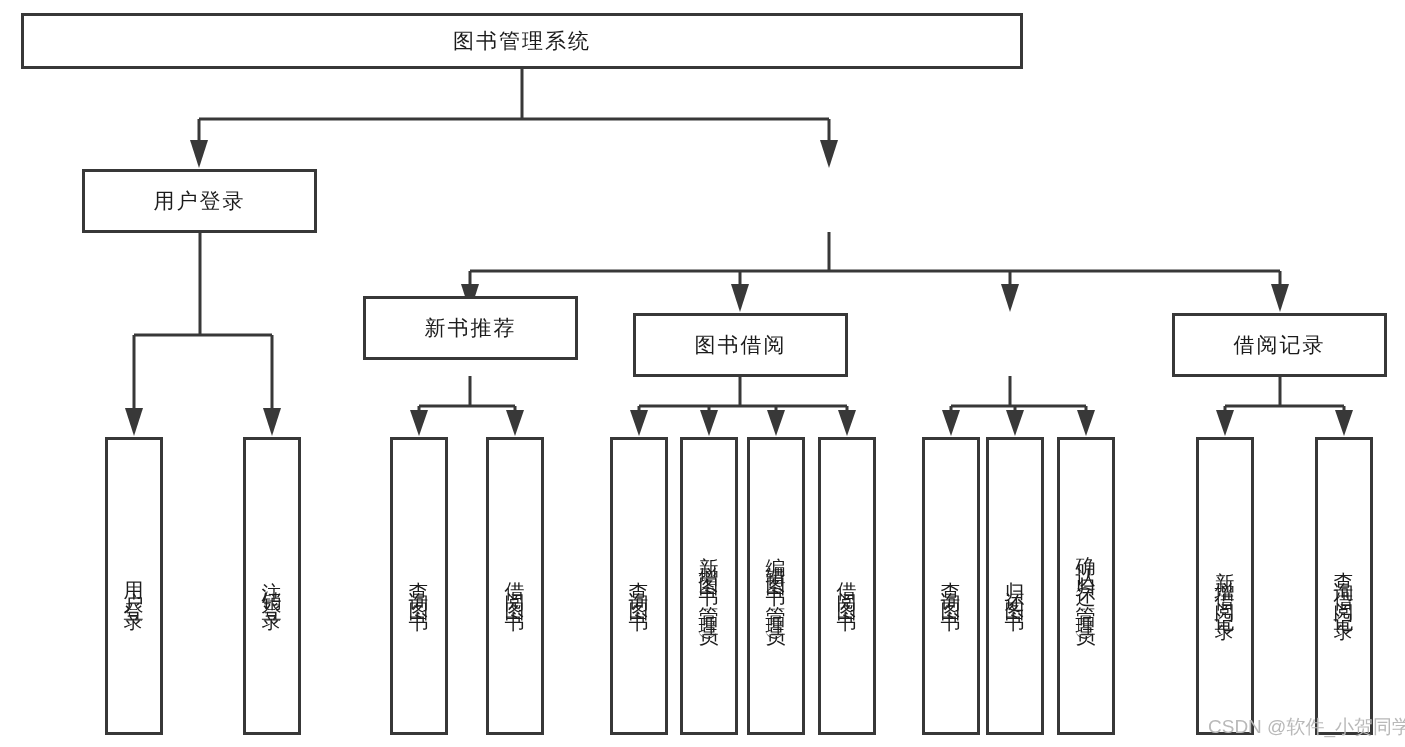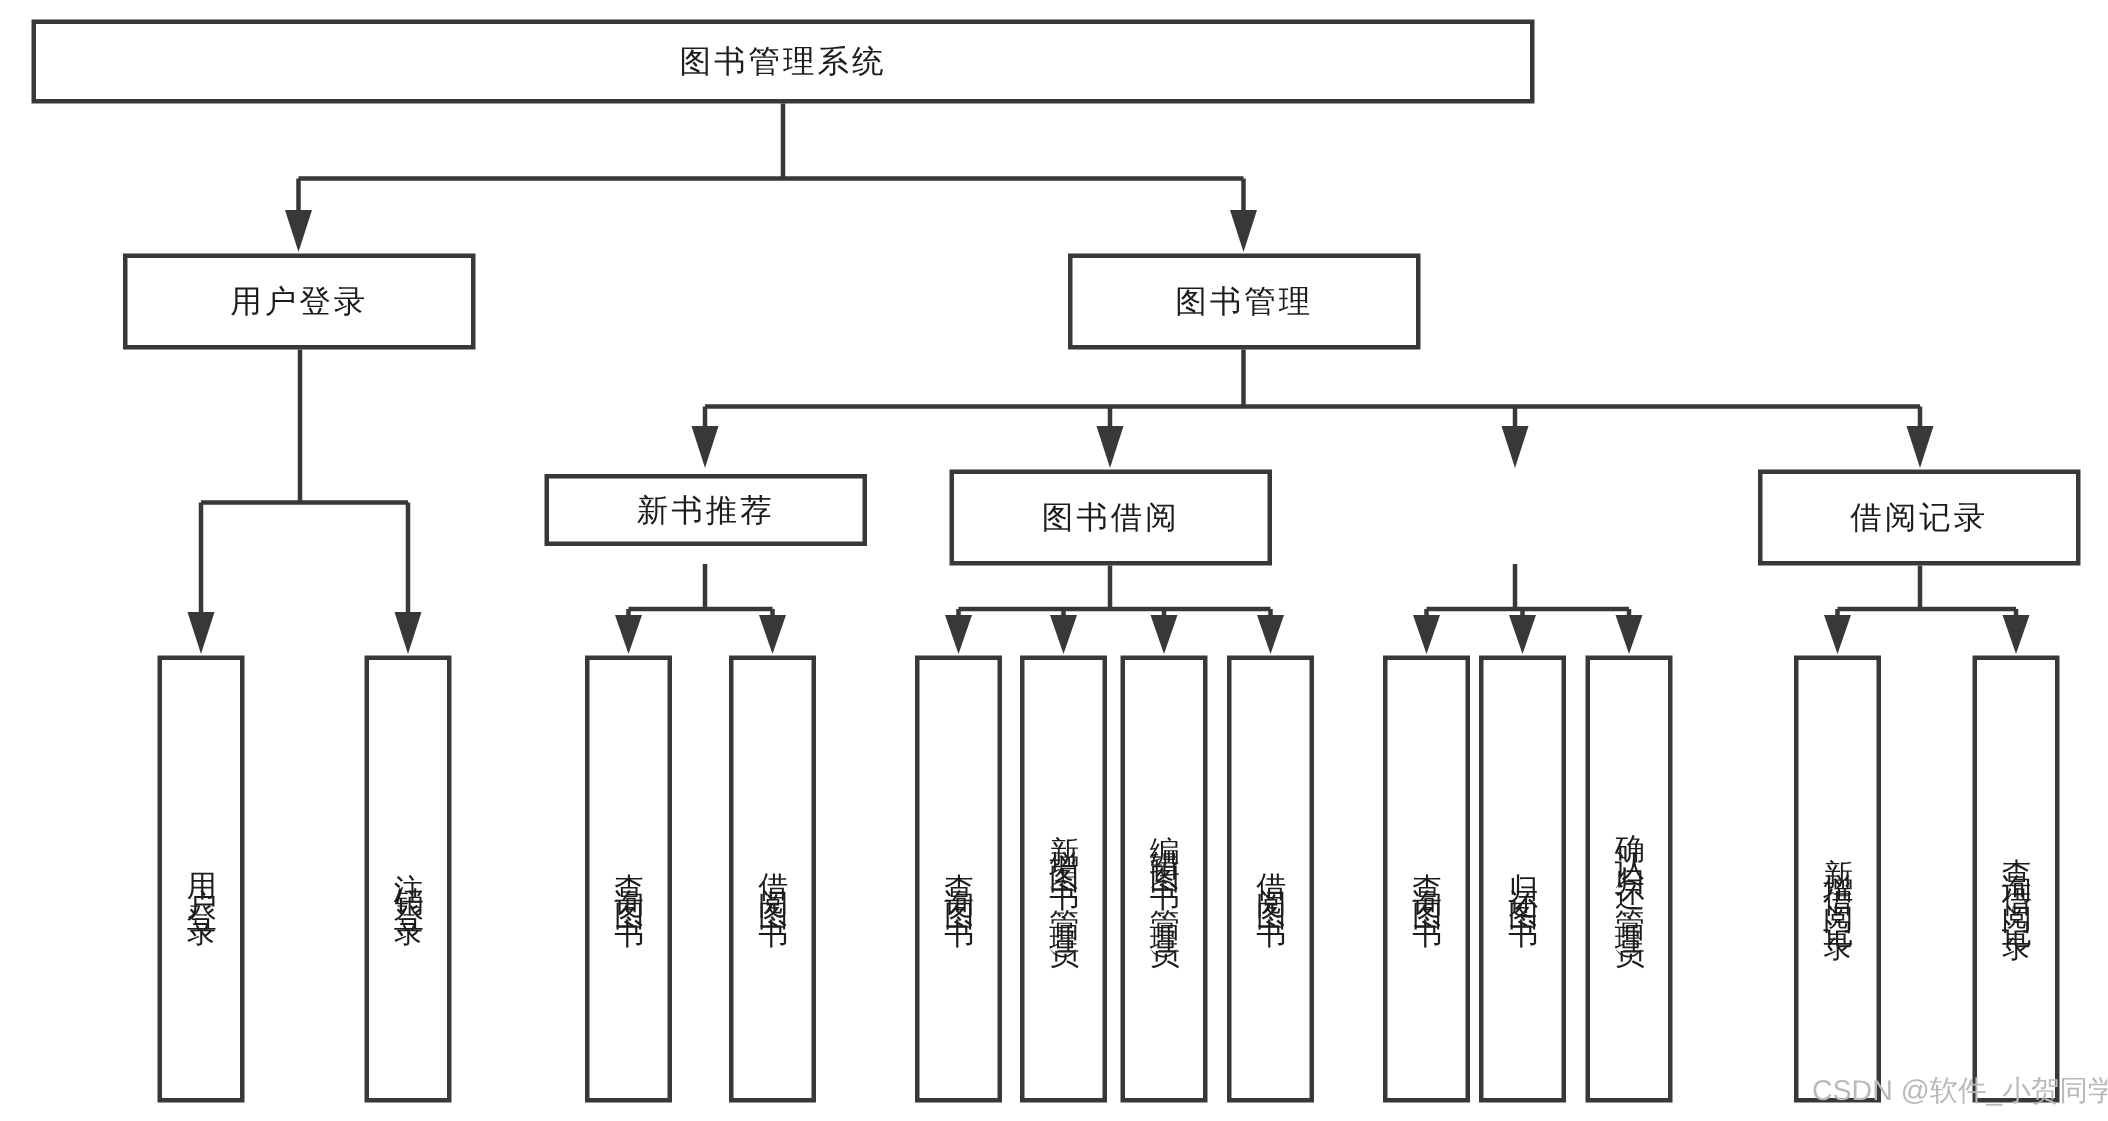--- a/index.html
+++ b/index.html
@@ -107,25 +107,22 @@
     </g>
   </svg>
 
   <div class="box" style="left:21px; top:13px; width:1002px; height:56px;">
     <span class="h-label">图书管理系统</span>
   </div>
 
   <div class="box" style="left:82px; top:169px; width:235px; height:64px;">
     <span class="h-label">用户登录</span>
   </div>
-  <div class="box" style="left:712px; top:169px; width:235px; height:64px;">
-    <span class="h-label">图书管理</span>
-  </div>
 
-  <div class="box" style="left:363px; top:316px; width:215px; height:48px;">
+  <div class="box" style="left:363px; top:296px; width:215px; height:64px;">
     <span class="h-label">新书推荐</span>
   </div>
   <div class="box" style="left:633px; top:313px; width:215px; height:64px;">
     <span class="h-label">图书借阅</span>
   </div>
   <div class="box" style="left:1172px; top:313px; width:215px; height:64px;">
     <span class="h-label">借阅记录</span>
   </div>
 
   <div class="box v-box" style="left:105px;">

